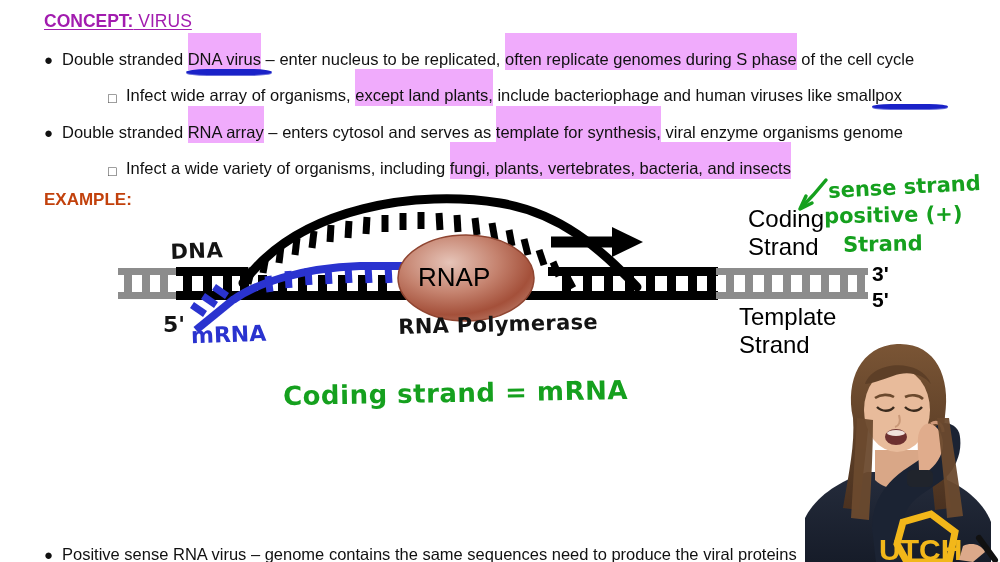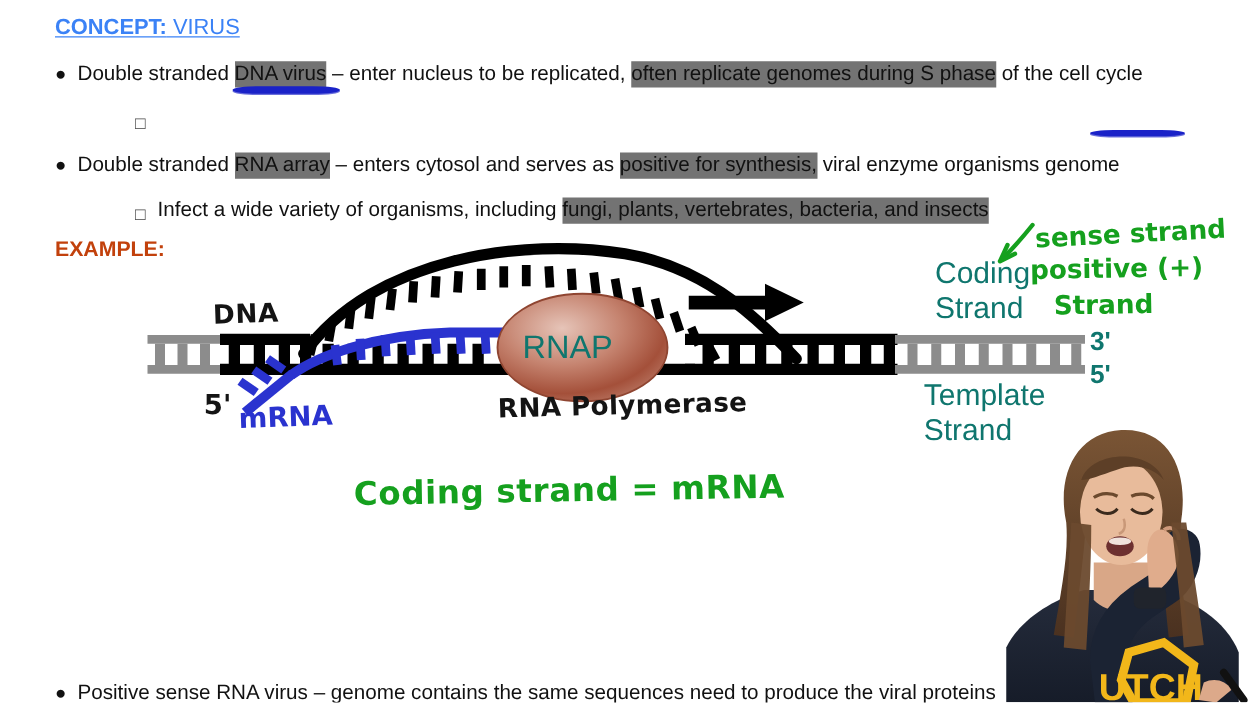--- a/index.html
+++ b/index.html
@@ -20,21 +20,21 @@
     height: 562px;
     background: #ffffff;
   }
 
   
   .concept-heading {
     position: absolute;
     left: 44px;
     top: 11px;
     font-size: 17.5px;
-    color: #3b82f6;
+    color: #a21caf;
     white-space: nowrap;
   }
   .concept-heading .lead {
     font-weight: bold;
     text-decoration: underline;
     text-underline-offset: 2px;
   }
   .concept-heading .rest {
     font-weight: normal;
     text-decoration: underline;
@@ -53,22 +53,22 @@
     position: absolute;
     font-size: 15px;
     color: #111;
   }
   .bullet-sq {
     position: absolute;
     font-size: 14px;
     color: #444;
   }
   .hl {
-    background: #737373;
-    padding: 1px 0 2px 0;
+    background: #f0abfc;
+    padding: 17px 0 2px 0;
     box-decoration-break: clone;
   }
   .blue-ul {
     position: absolute;
     height: 6px;
     background: #1a22c8;
     border-radius: 50%/100%;
     box-shadow: 0 1px 0 rgba(26,34,200,.65);
   }
 
@@ -86,21 +86,21 @@
     position: absolute;
     left: 0;
     top: 0;
     width: 1000px;
     height: 562px;
     pointer-events: none;
   }
 
   .dg-label {
     position: absolute;
-    color: #0f766e;
+    color: #000000;
     white-space: nowrap;
   }
   .dg-coding {
     left: 748px;
     top: 205px;
     font-size: 24px;
     line-height: 1.18;
   }
   .dg-template {
     left: 739px;
@@ -204,25 +204,28 @@
     <span class="lead">CONCEPT:</span><span class="rest"> VIRUS</span>
   </div>
 
   <div class="bullet-dot" style="left:44px; top:51px;">●</div>
   <div class="line" style="left:62px; top:50px;">
     <span>Double stranded </span><span class="hl">DNA virus</span><span> – enter nucleus to be replicated, </span><span class="hl">often replicate genomes during S phase</span><span> of the cell cycle</span>
   </div>
   <div class="blue-ul" style="left:186px; top:69px; width:86px;"></div>
 
   <div class="bullet-sq" style="left:108px; top:90px;">□</div>
+  <div class="line" style="left:126px; top:86px;">
+    <span>Infect wide array of organisms, </span><span class="hl">except land plants,</span><span> include bacteriophage and human viruses like </span><span>smallpox</span>
+  </div>
   <div class="blue-ul" style="left:872px; top:104px; width:76px; height:5px;"></div>
 
   <div class="bullet-dot" style="left:44px; top:124px;">●</div>
   <div class="line" style="left:62px; top:123px;">
-    <span>Double stranded </span><span class="hl">RNA array</span><span> – enters cytosol and serves as </span><span class="hl">positive for synthesis,</span><span> viral enzyme organisms genome</span>
+    <span>Double stranded </span><span class="hl">RNA array</span><span> – enters cytosol and serves as </span><span class="hl">template for synthesis,</span><span> viral enzyme organisms genome</span>
   </div>
 
   <div class="bullet-sq" style="left:108px; top:163px;">□</div>
   <div class="line" style="left:126px; top:159px;">
     <span>Infect a wide variety of organisms, including </span><span class="hl">fungi, plants, vertebrates, bacteria, and insects</span>
   </div>
 
   <div class="example-label">EXAMPLE:</div>
 
   <div class="bullet-dot" style="left:44px; top:546px;">●</div>

